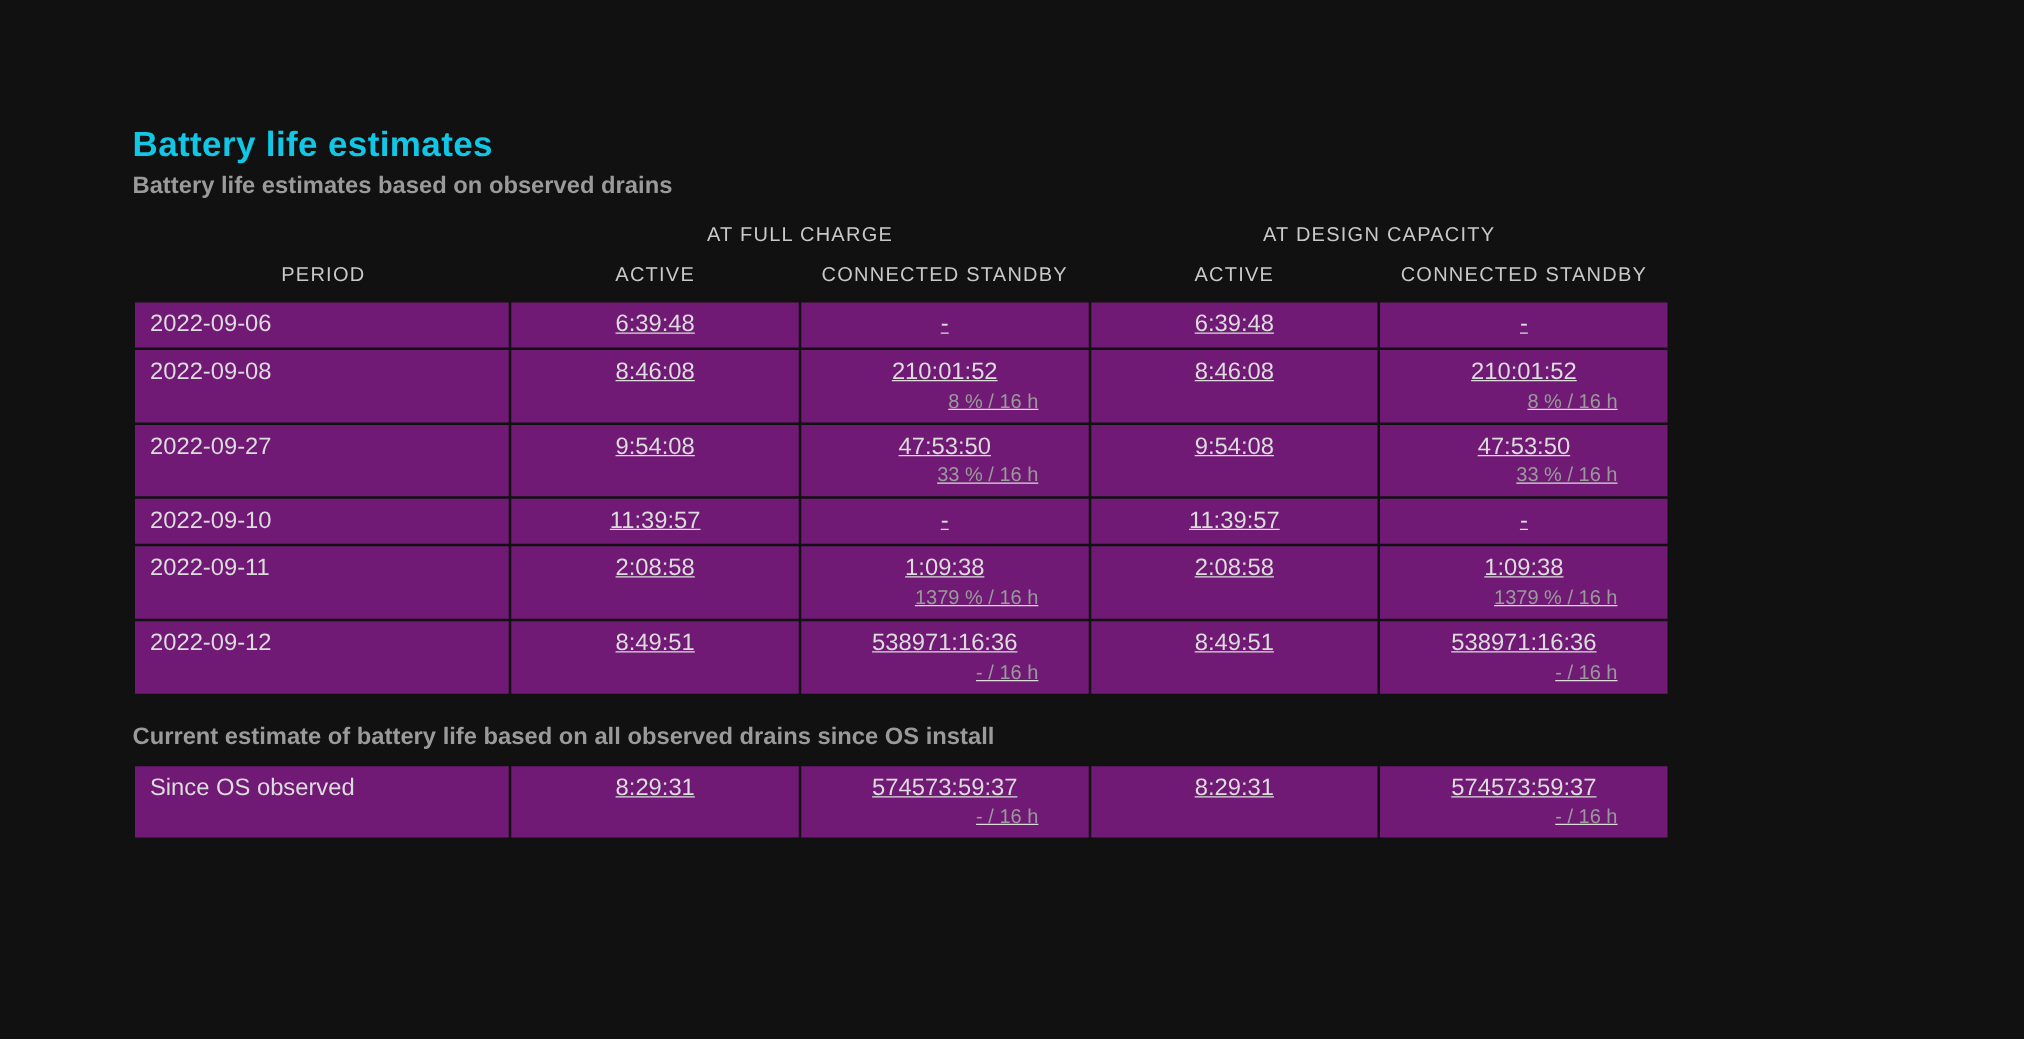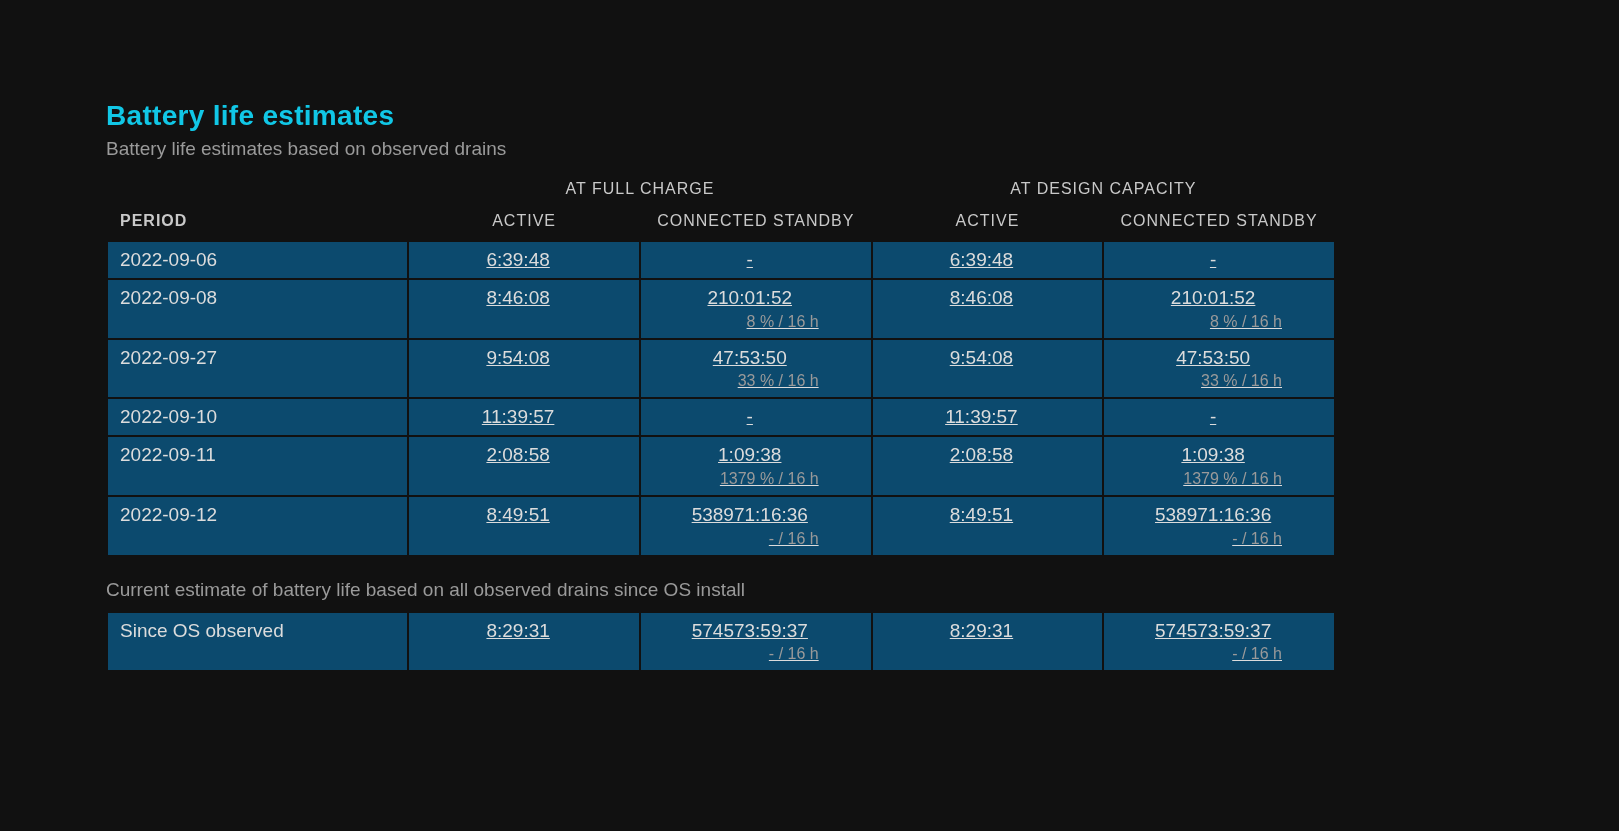--- a/index.html
+++ b/index.html
@@ -22,21 +22,21 @@
     margin: 0 0 6px 0;
     color: #11c7e6;
     font-size: 28px;
     font-weight: 700;
     letter-spacing: 0.3px;
   }
   .subtitle, .subtitle2 {
     margin: 0 0 14px 0;
     color: #9a9a9a;
     font-size: 19px;
-    font-weight: 400;
+    font-weight: 700;
   }
   .subtitle2 {
     margin-top: 22px;
     margin-bottom: 10px;
   }
   table {
     border-collapse: separate;
     border-spacing: 2px;
     width: 1230px;
   }
@@ -59,29 +59,28 @@
     text-align: center;
   }
   thead tr.group th {
     padding-top: 4px;
     padding-bottom: 4px;
   }
   thead tr.cols th {
     padding-bottom: 10px;
   }
   thead th.period-head {
-    text-align: left;
+    text-align: center;
     padding-left: 12px;
-    font-weight: bold;
   }
 
   tbody td {
-    background: #0c4a6e;
+    background: #701a75;
     color: #dcdcdc;
-    padding: 6px 24px 6px 12px;
+    padding: 6px 12px 6px 12px;
     vertical-align: top;
     font-size: 19px;
     line-height: 1.25;
   }
   tbody td.period {
     text-align: left;
   }
   tbody td.val {
     text-align: center;
     text-decoration: underline;

